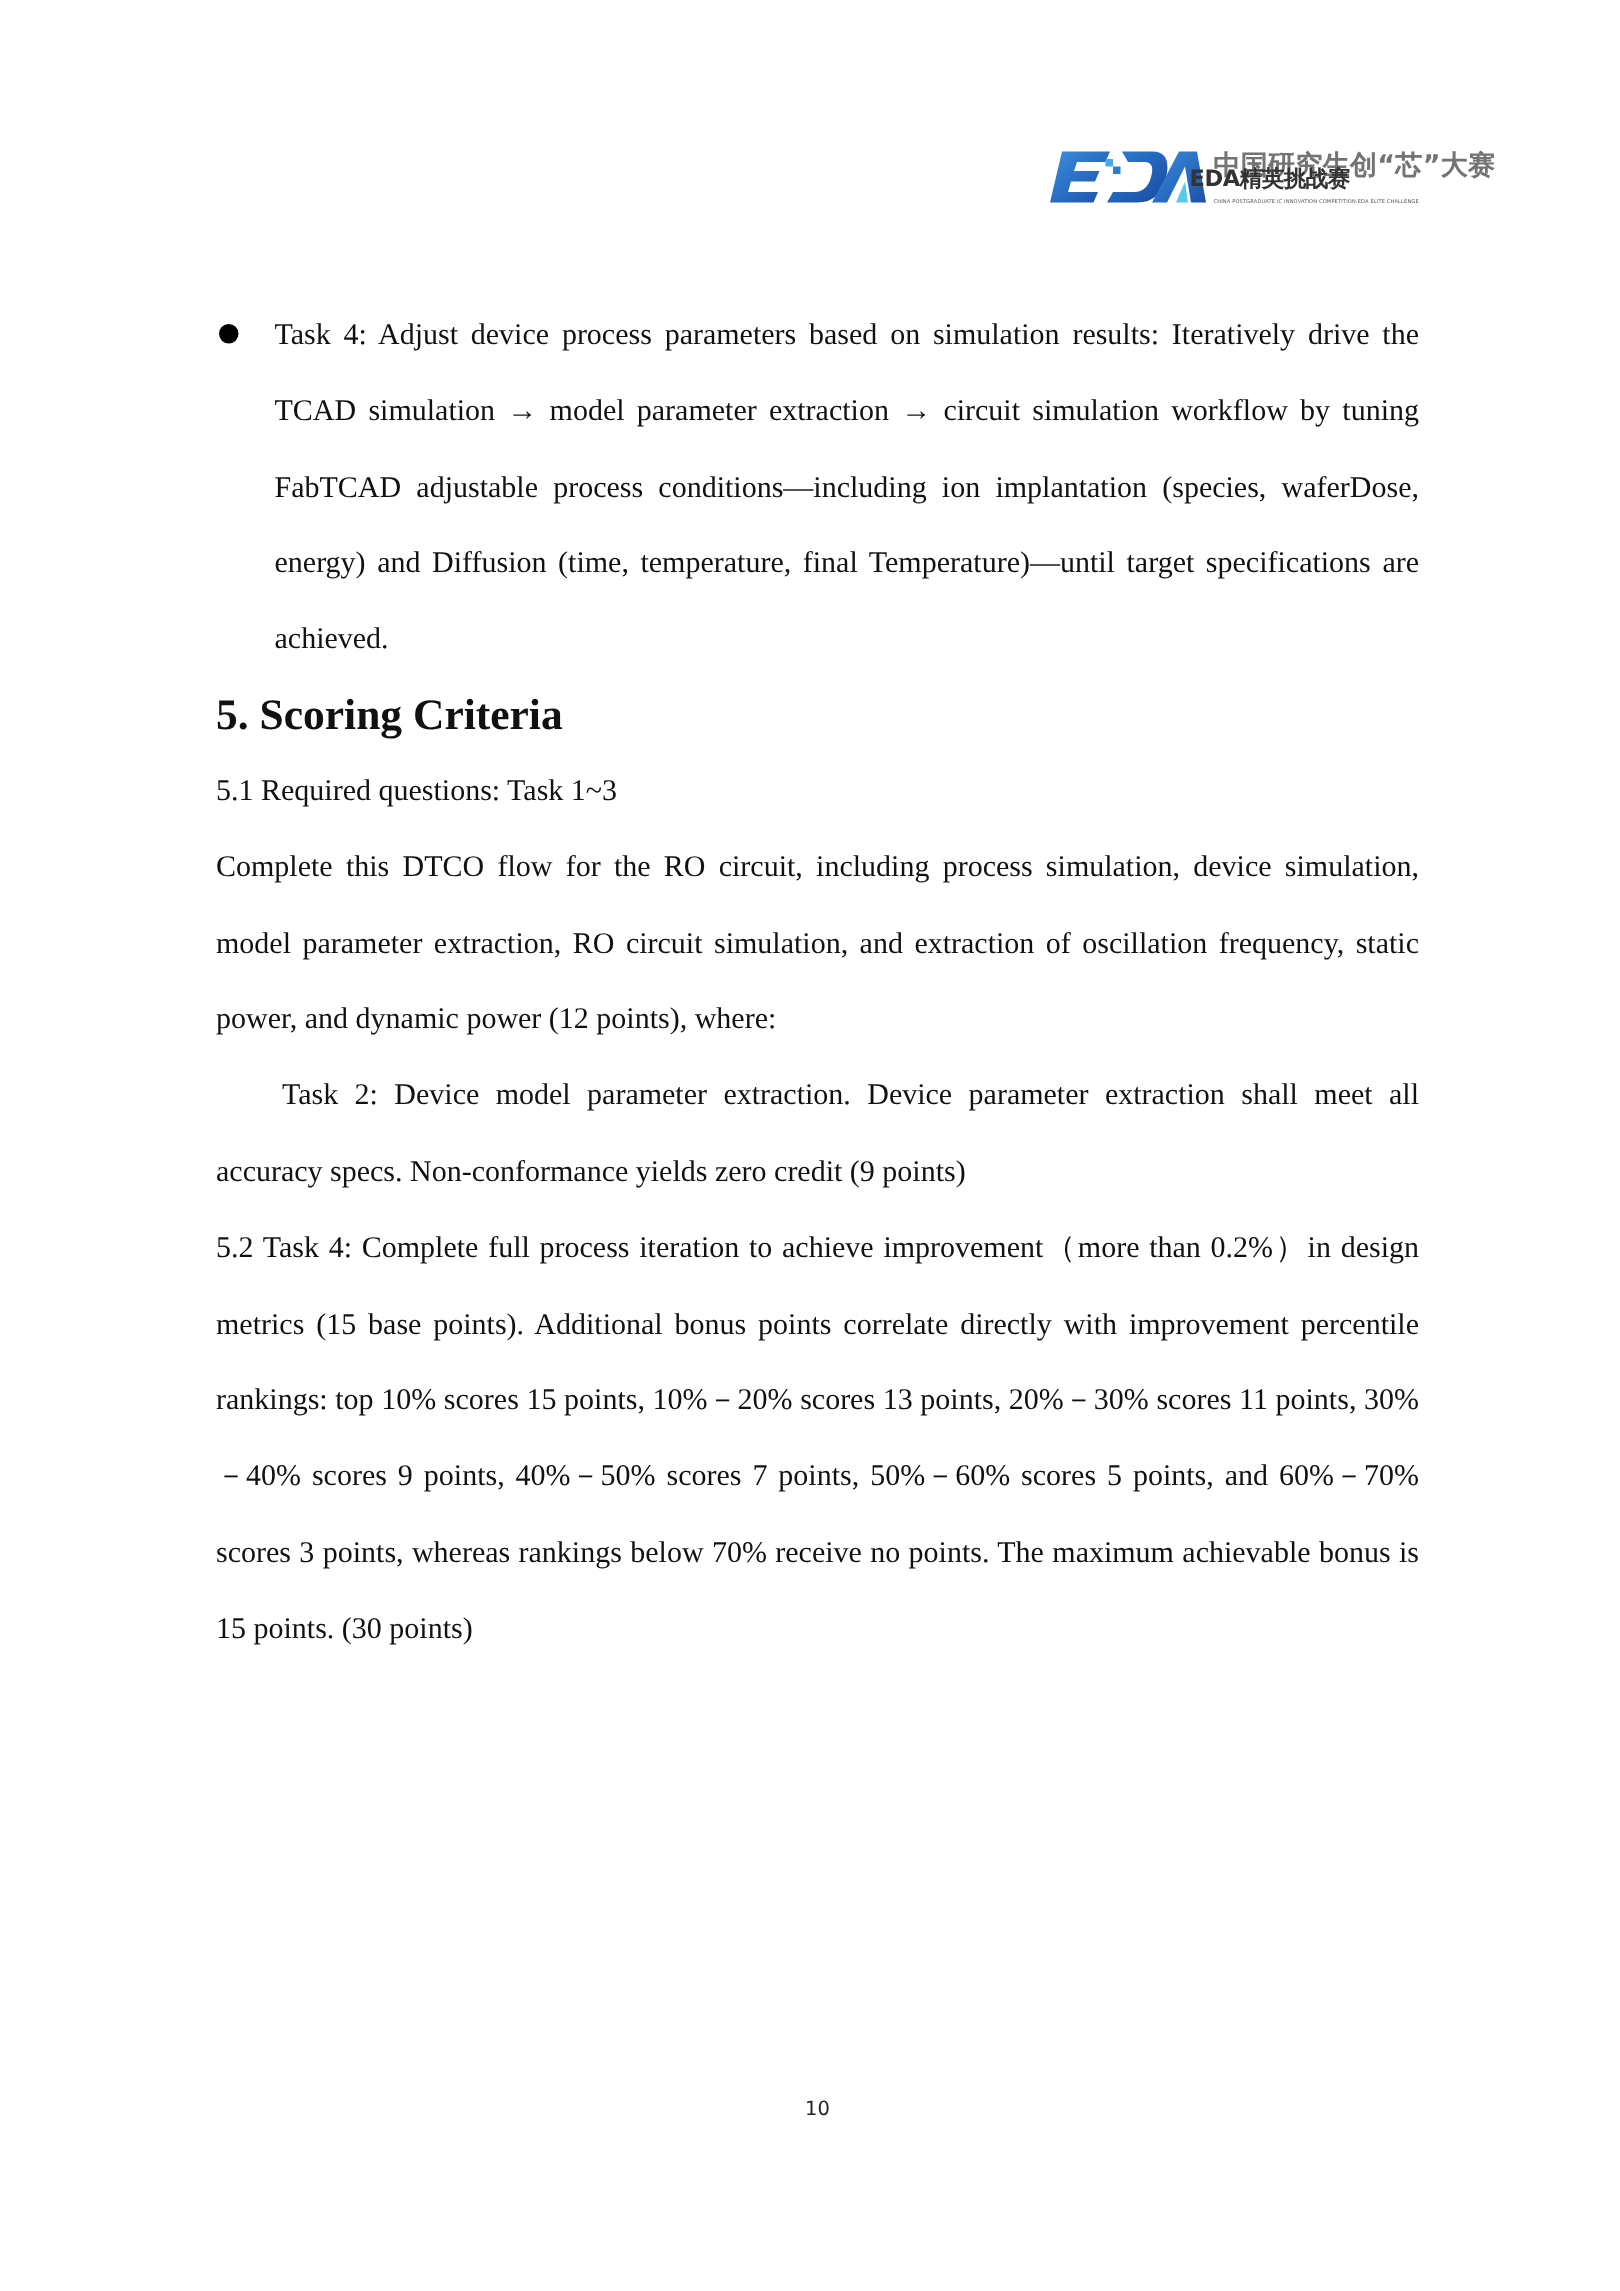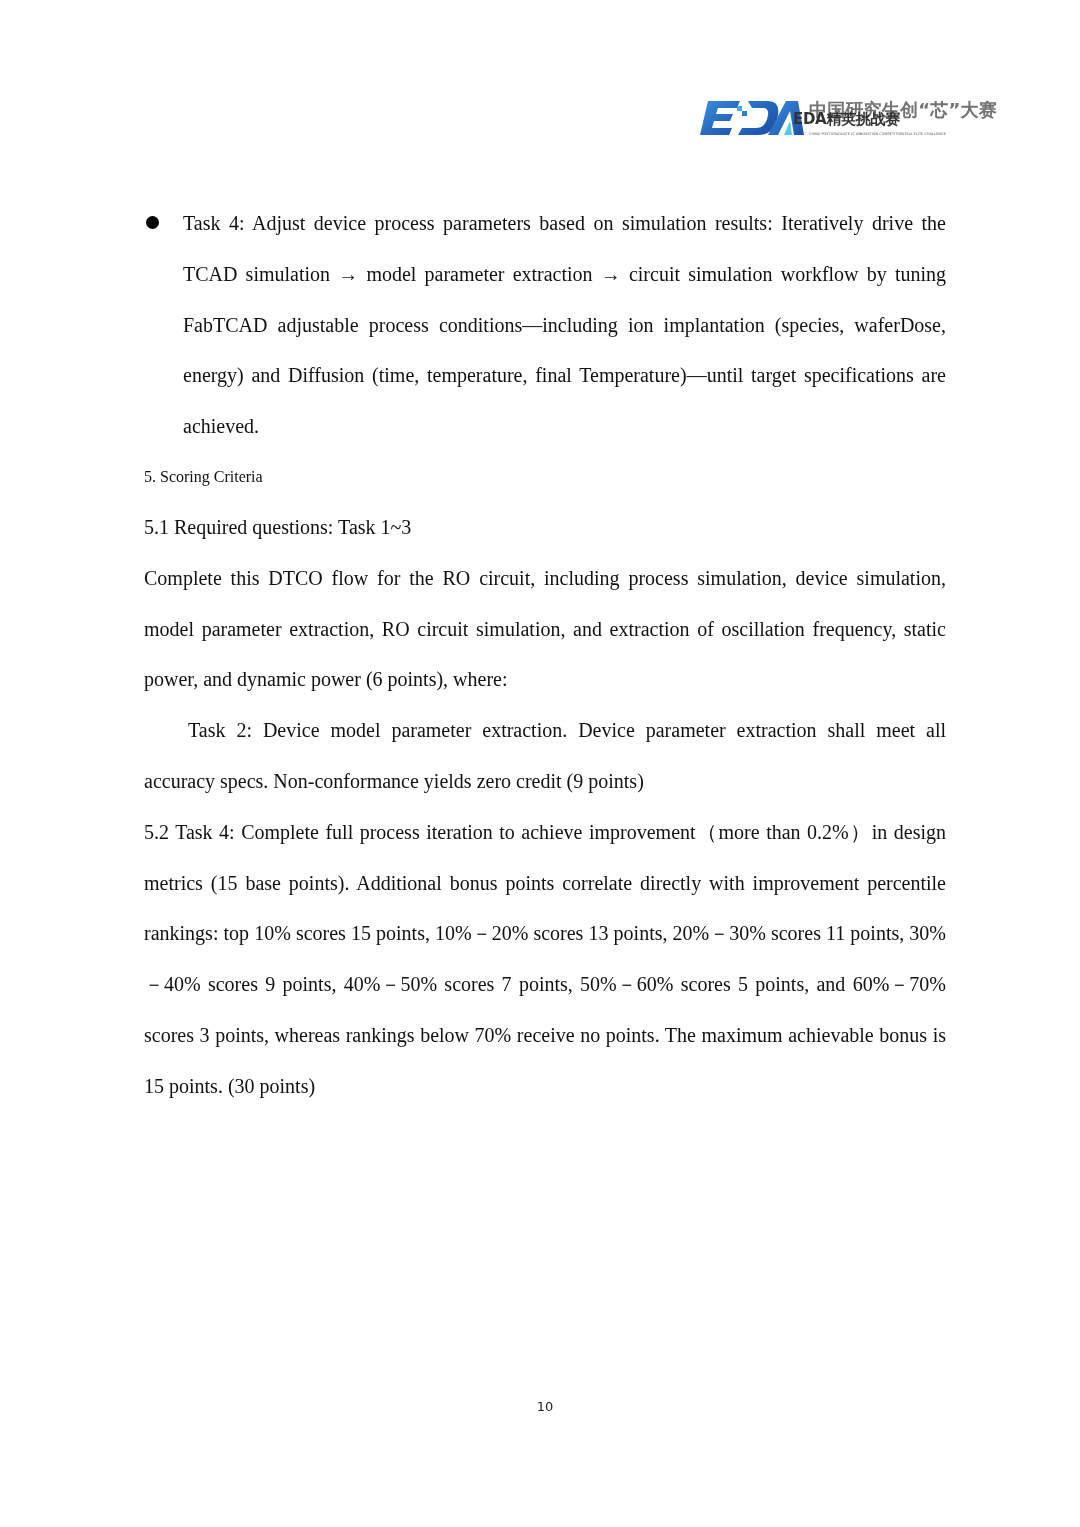--- a/index.html
+++ b/index.html
@@ -12,21 +12,21 @@
   .logo-cn2 { position: absolute; left: 93px; top: 13px; font-family: "DejaVu Sans", sans-serif;
               font-size: 15px; font-weight: bold; color: #333; white-space: nowrap; letter-spacing: -0.3px; }
   .logo-en { position: absolute; left: 109px; top: 35px; font-family: "DejaVu Sans", sans-serif;
              font-size: 3.4px; color: #555; white-space: nowrap; letter-spacing: 0.1px; }
 
   .content { position: absolute; left: 144px; top: 198px; width: 802px; }
   .p { font-size: 20px; line-height: 50.8px; margin: 0; text-align: justify; }
   .bullet-block { position: relative; padding-left: 39px; }
   .bullet-dot { position: absolute; left: 2px; top: 18px; width: 13px; height: 13px;
                 border-radius: 50%; background: #000; }
-  .h { font-size: 16px; font-weight: normal; line-height: 50px; margin: 0; }
+  .h { font-size: 29px; font-weight: bold; line-height: 50px; margin: 0; }
   .indent { text-indent: 44px; }
   .page-num { position: absolute; top: 1399px; left: 0; width: 1090px; text-align: center;
               font-family: "DejaVu Sans", sans-serif; font-size: 13px; color: #222; }
 </style>
 </head>
 <body>
 
 <div class="logo">
   <svg class="logo-eda" viewBox="0 0 104 42">
     <defs>
@@ -55,18 +55,18 @@
   <div class="logo-en">CHINA POSTGRADUATE IC INNOVATION COMPETITION·EDA ELITE CHALLENGE</div>
 </div>
 
 <div class="content">
   <div class="bullet-block">
     <span class="bullet-dot"></span>
     <p class="p">Task 4: Adjust device process parameters based on simulation results: Iteratively drive the TCAD simulation → model parameter extraction → circuit simulation workflow by tuning FabTCAD adjustable process conditions—including ion implantation (species, waferDose, energy) and Diffusion (time, temperature, final Temperature)—until target specifications are achieved.</p>
   </div>
   <h2 class="h">5. Scoring Criteria</h2>
   <p class="p">5.1 Required questions: Task 1~3</p>
-  <p class="p">Complete this DTCO flow for the RO circuit, including process simulation, device simulation, model parameter extraction, RO circuit simulation, and extraction of oscillation frequency, static power, and dynamic power (6 points), where:</p>
+  <p class="p">Complete this DTCO flow for the RO circuit, including process simulation, device simulation, model parameter extraction, RO circuit simulation, and extraction of oscillation frequency, static power, and dynamic power (12 points), where:</p>
   <p class="p indent">Task 2: Device model parameter extraction. Device parameter extraction shall meet all accuracy specs. Non-conformance yields zero credit (9 points)</p>
   <p class="p">5.2 Task 4: Complete full process iteration to achieve improvement（more than 0.2%）in design metrics (15 base points). Additional bonus points correlate directly with improvement percentile rankings: top 10% scores 15 points, 10%－20% scores 13 points, 20%－30% scores 11 points, 30%－40% scores 9 points, 40%－50% scores 7 points, 50%－60% scores 5 points, and 60%－70% scores 3 points, whereas rankings below 70% receive no points. The maximum achievable bonus is 15 points. (30 points)</p>
 </div>
 
 <div class="page-num">10</div>
 
 </body></html>

